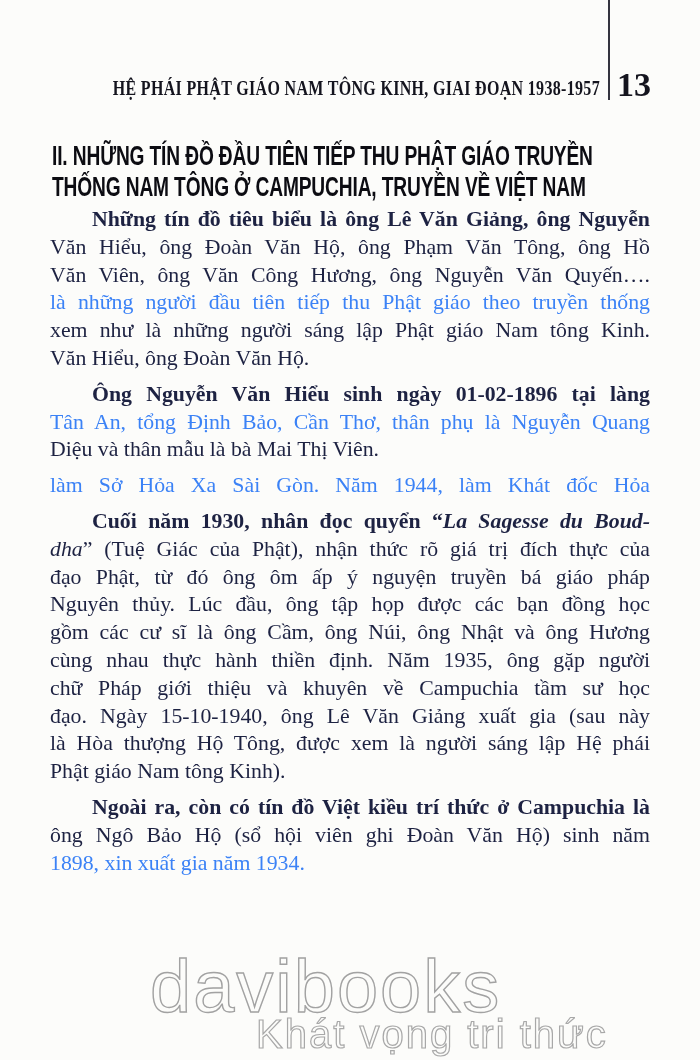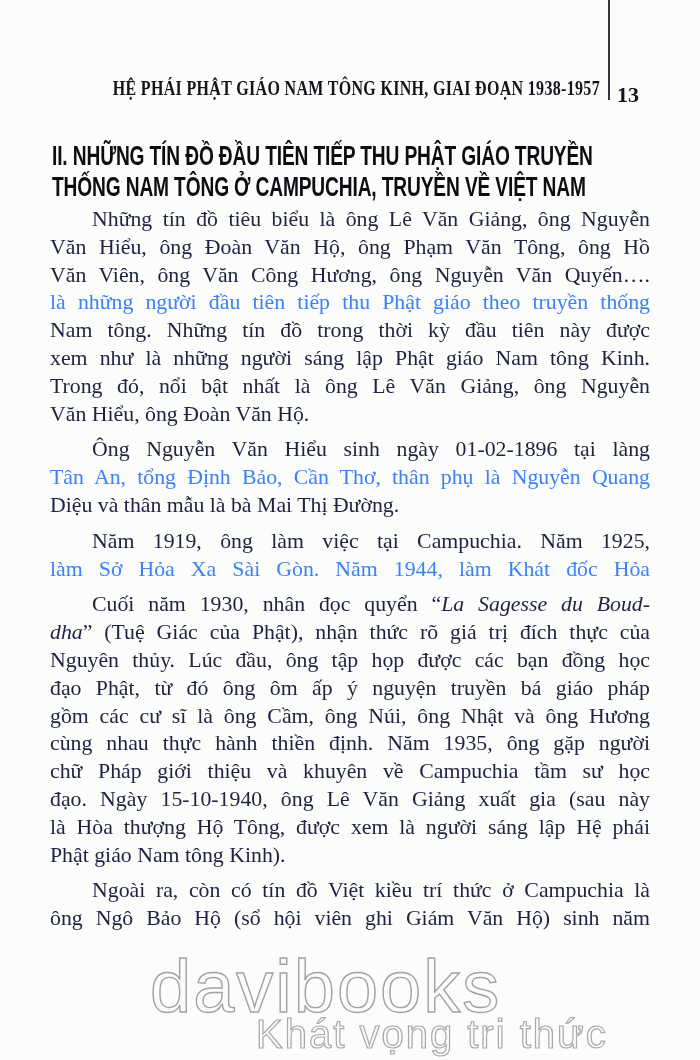--- a/index.html
+++ b/index.html
@@ -18,41 +18,41 @@
   .rh-title{
     position:absolute;top:77px;right:100px;
     font-family:"Liberation Serif", serif;
     font-weight:bold;font-size:20px;letter-spacing:0.4px;
     color:#14141e;white-space:nowrap;
     transform:scaleX(0.80);transform-origin:right center;
   }
   .rh-page{
     position:absolute;left:617px;top:66px;
     font-family:"Liberation Serif", serif;
-    font-weight:bold;font-size:22px;color:#14141e;margin-top:16px;
+    font-weight:bold;font-size:34px;color:#14141e;
   }
   
   .sechead{
     position:absolute;left:52px;top:141px;margin:0;
     font-family:"Liberation Sans", sans-serif;
     font-weight:bold;font-size:27px;line-height:31px;
     color:#0c0c12;letter-spacing:-0.2px;
     transform:scaleX(0.71);transform-origin:left top;
   }
   .sh-line{white-space:nowrap;}
   
   .bodytext{
     position:absolute;left:50px;top:206px;width:600px;
     font-size:21.8px;line-height:27.8px;color:#1d2242;
     z-index:2;
   }
   .para{margin:0 0 8px 0;}
   .ln{text-align:justify;text-align-last:justify;}
   .ln.end{text-align-last:left;}
-  .ln.ind{padding-left:42px;}
+  .ln.ind{padding-left:42px;font-weight:bold;}
   .ln.blu{color:#3b82f6;}
   .it{font-style:italic;}
   
   .wm{position:absolute;left:0;top:0;z-index:1;pointer-events:none;}
   .wm-brand{
     font-family:"Liberation Sans", sans-serif;
     font-size:74px;letter-spacing:2px;
     fill:none;stroke:#a2a2a2;stroke-width:1.4px;
   }
   .wm-slogan{
@@ -80,49 +80,47 @@
     <div class="sh-line">THỐNG NAM TÔNG Ở CAMPUCHIA, TRUYỀN VỀ VIỆT NAM</div>
   </h2>
 
   <div class="bodytext">
 
     <div class="para">
       <div class="ln ind">Những tín đồ tiêu biểu là ông Lê Văn Giảng, ông Nguyễn</div>
       <div class="ln">Văn Hiểu, ông Đoàn Văn Hộ, ông Phạm Văn Tông, ông Hồ</div>
       <div class="ln">Văn Viên, ông Văn Công Hương, ông Nguyễn Văn Quyến….</div>
       <div class="ln blu">là những người đầu tiên tiếp thu Phật giáo theo truyền thống</div>
-      <div class="ln">Nam tông. Những tín đồ trong thời kỳ đầu tiên này được</div>
       <div class="ln">xem như là những người sáng lập Phật giáo Nam tông Kinh.</div>
-      <div class="ln">Trong đó, nổi bật nhất là ông Lê Văn Giảng, ông Nguyễn</div>
       <div class="ln end">Văn Hiểu, ông Đoàn Văn Hộ.</div>
     </div>
 
     <div class="para">
       <div class="ln ind">Ông Nguyễn Văn Hiểu sinh ngày 01-02-1896 tại làng</div>
       <div class="ln blu">Tân An, tổng Định Bảo, Cần Thơ, thân phụ là Nguyễn Quang</div>
-      <div class="ln end">Diệu và thân mẫu là bà Mai Thị Đường.</div>
+      <div class="ln end">Diệu và thân mẫu là bà Mai Thị Viên.</div>
     </div>
 
     <div class="para">
-      <div class="ln ind">Năm 1919, ông làm việc tại Campuchia. Năm 1925,</div>
       <div class="ln blu">làm Sở Hỏa Xa Sài Gòn. Năm 1944, làm Khát đốc Hỏa</div>
     </div>
 
     <div class="para">
       <div class="ln ind"><span>Cuối năm 1930, nhân đọc quyển “</span><span class="it">La Sagesse du Boud-</span></div>
       <div class="ln"><span class="it">dha</span><span>” (Tuệ Giác của Phật), nhận thức rõ giá trị đích thực của</span></div>
+      <div class="ln">đạo Phật, từ đó ông ôm ấp ý nguyện truyền bá giáo pháp</div>
       <div class="ln">Nguyên thủy. Lúc đầu, ông tập họp được các bạn đồng học</div>
-      <div class="ln">đạo Phật, từ đó ông ôm ấp ý nguyện truyền bá giáo pháp</div>
       <div class="ln">gồm các cư sĩ là ông Cầm, ông Núi, ông Nhật và ông Hương</div>
       <div class="ln">cùng nhau thực hành thiền định. Năm 1935, ông gặp người</div>
       <div class="ln">chữ Pháp giới thiệu và khuyên về Campuchia tầm sư học</div>
       <div class="ln">đạo. Ngày 15-10-1940, ông Lê Văn Giảng xuất gia (sau này</div>
       <div class="ln">là Hòa thượng Hộ Tông, được xem là người sáng lập Hệ phái</div>
       <div class="ln end">Phật giáo Nam tông Kinh).</div>
     </div>
 
     <div class="para">
       <div class="ln ind">Ngoài ra, còn có tín đồ Việt kiều trí thức ở Campuchia là</div>
-      <div class="ln">ông Ngô Bảo Hộ (sổ hội viên ghi Giám Văn Hộ) sinh năm</div>
+      <div class="ln">ông Ngô Bảo Hộ (sổ hội viên ghi Đoàn Văn Hộ) sinh năm</div>
+      <div class="ln end blu">1898, xin xuất gia năm 1934.</div>
     </div>
 
   </div>
 </div>
 
 </body></html>

